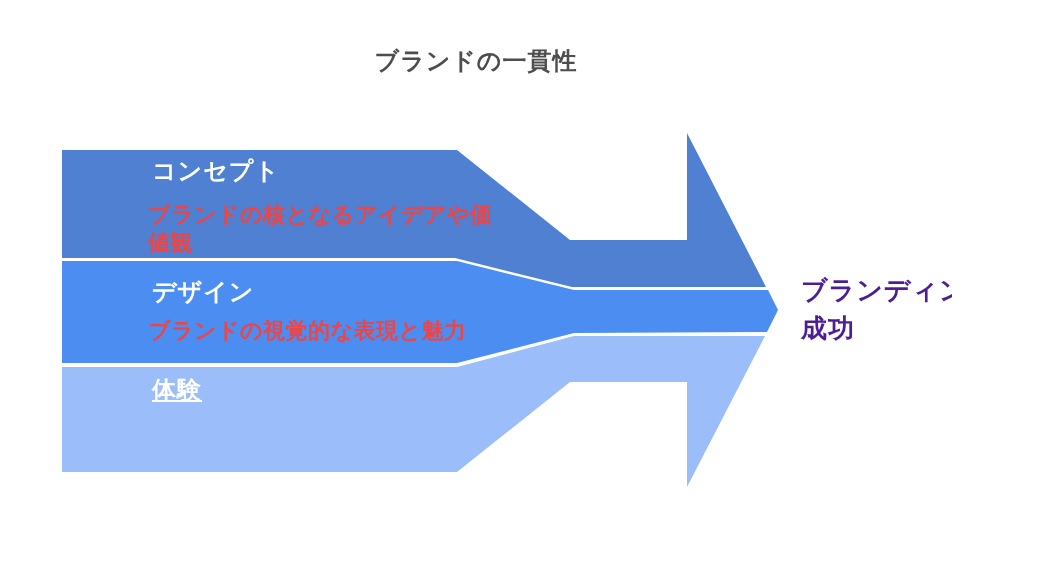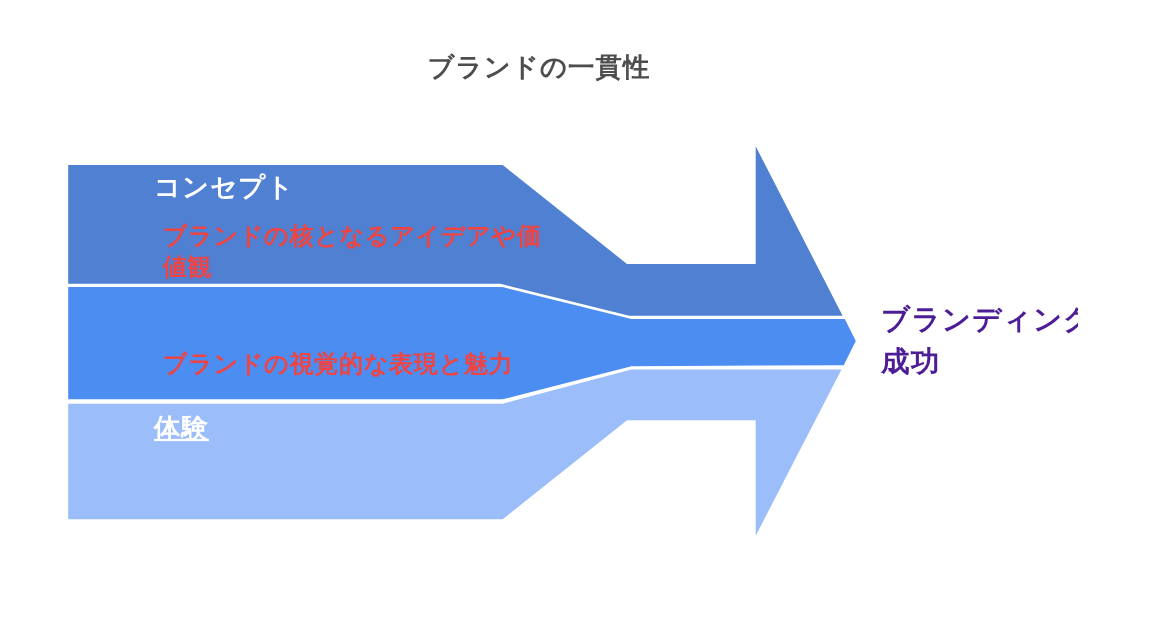--- a/index.html
+++ b/index.html
@@ -3,41 +3,40 @@
 <meta charset="utf-8">
 <style>
   html,body{margin:0;padding:0;background:#ffffff;}
   .canvas{
     position:relative;
     width:952px;
     height:563px;
     background:#ffffff;
     overflow:hidden;
     font-family:"Liberation Sans", sans-serif;
-    padding-left:28px;
   }
   .slide-title{
     position:absolute;
     top:45px;
     left:0;
     width:100%;
     text-align:center;
     font-size:24px;
     font-weight:bold;
     letter-spacing:1px;
     color:#4d4d4d;
   }
   .diagram-svg{
     position:absolute;
     top:0;
     left:0;
   }
   .band-name{
     position:absolute;
-    left:140px;
+    left:152px;
     font-size:24px;
     font-weight:bold;
     letter-spacing:1px;
     line-height:29px;
     color:#ffffff;
     white-space:nowrap;
   }
   .band-desc{
     position:absolute;
     left:148px;
@@ -75,19 +74,20 @@
 
   <svg class="diagram-svg" width="1056" height="563" viewBox="0 0 1056 563">
     <polygon points="62,150 457,150 570,240 687,240 687,133 766,287 572,287 455,258 62,258" fill="#4f80d2"></polygon>
     <polygon points="62,261 457,261 574,290 768,290 778,310 767,332 574,333 457,363 62,363" fill="#4c8df1"></polygon>
     <polygon points="62,367 457,367 574,336 765,336 687,487 687,382 570,382 457,472 62,472" fill="#9bbdf9"></polygon>
   </svg>
 
   <div class="band-name b1-name">コンセプト</div>
   <div class="band-desc b1-desc">ブランドの核となるアイデアや価値観</div>
 
+  <div class="band-name b2-name">デザイン</div>
   <div class="band-desc b2-desc">ブランドの視覚的な表現と魅力</div>
 
   <div class="band-name b3-name">体験</div>
 
   <div class="result-label">ブランディング成功</div>
 
 </div>
 
 </body></html>

